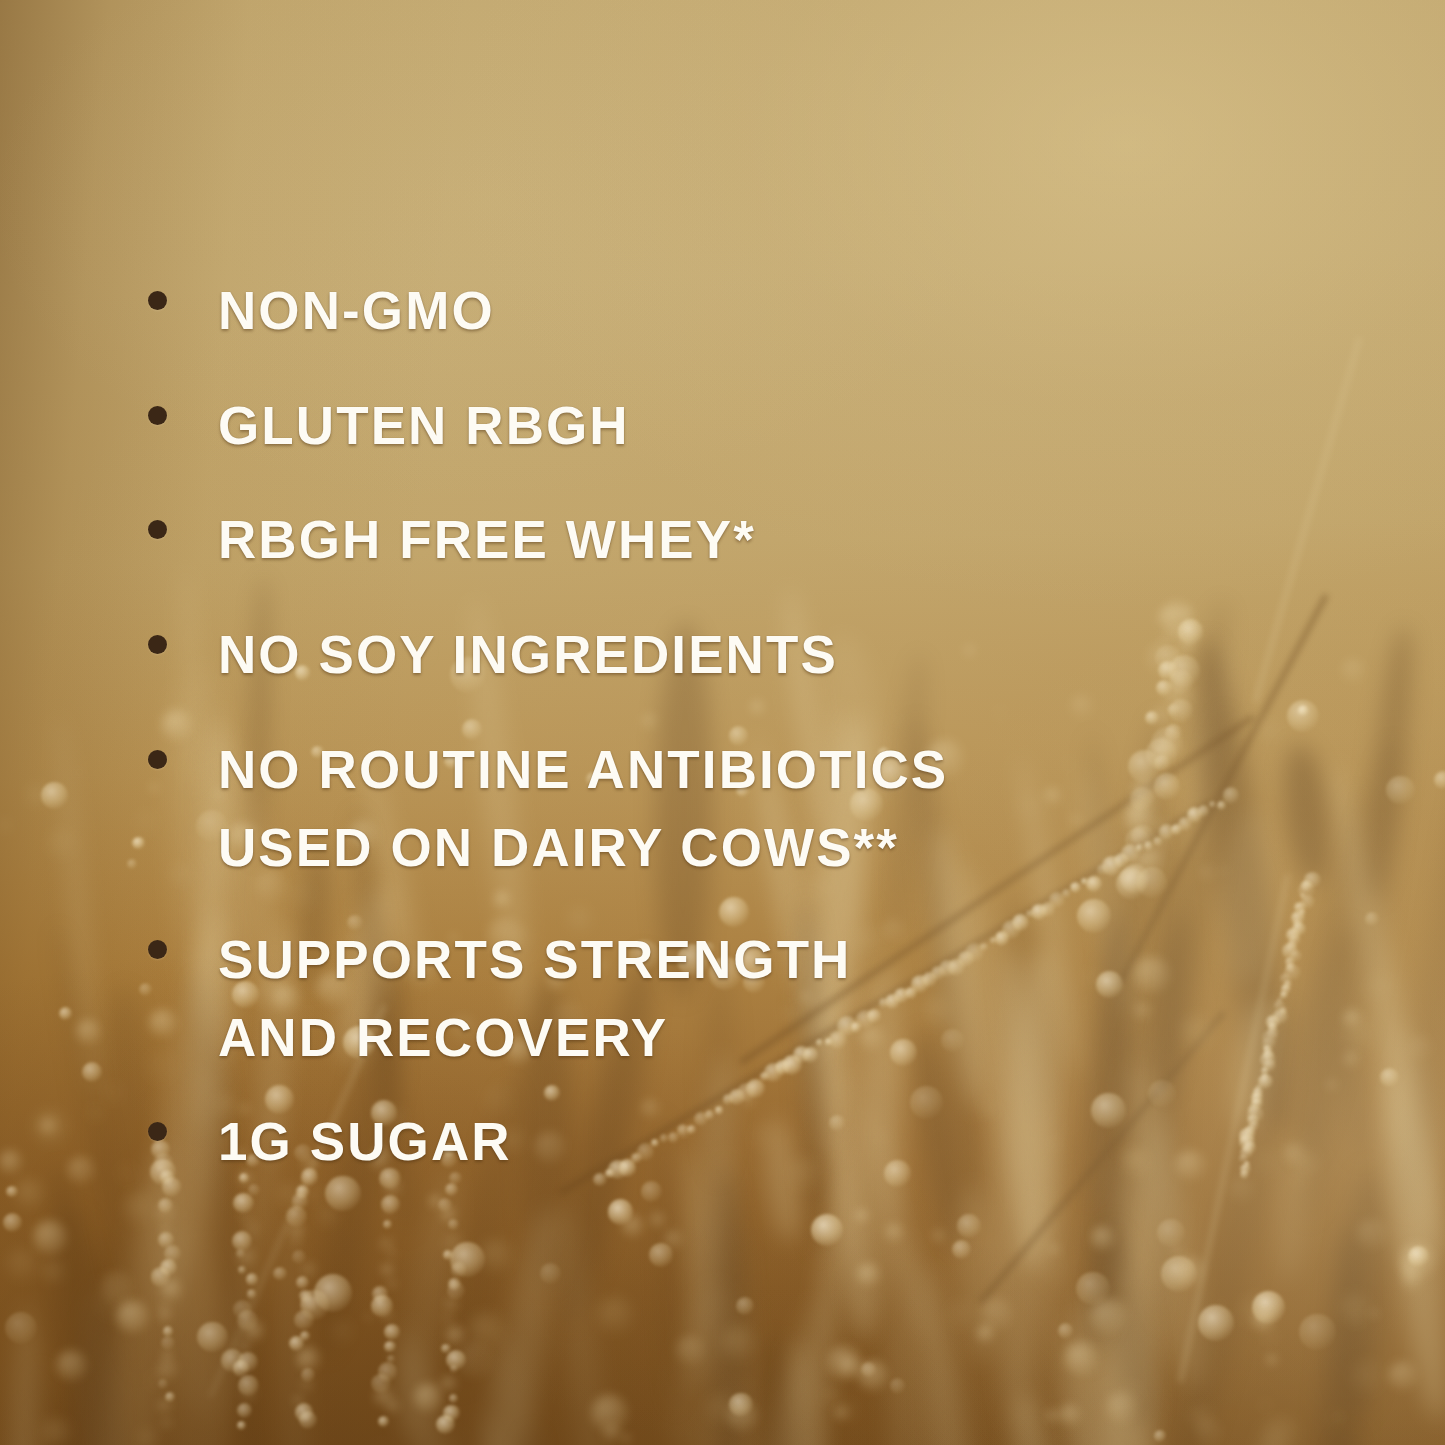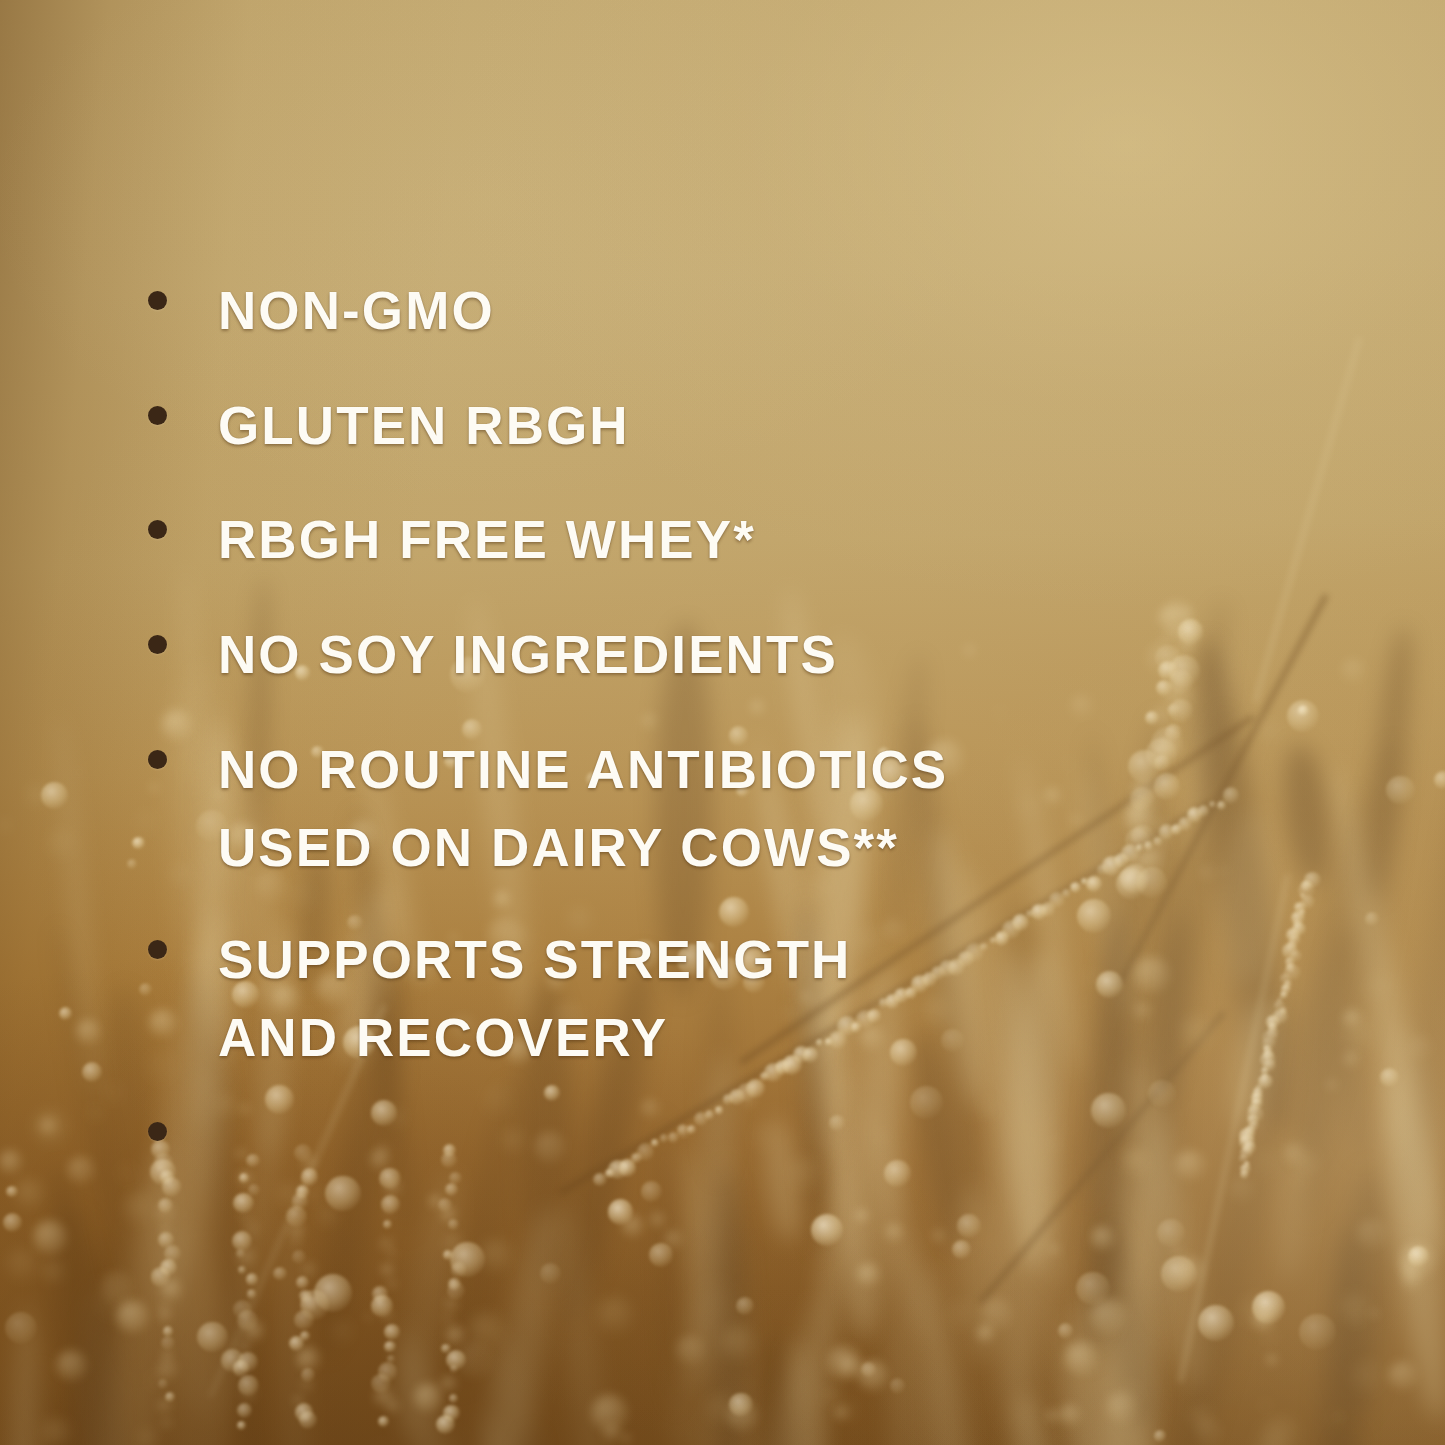--- a/index.html
+++ b/index.html
@@ -882,16 +882,17 @@
         <span class="benefit-text">SUPPORTS STRENGTH
 AND RECOVERY</span>
       </li>
       <li class="benefit-item" style="top: 731px;">
         <span class="bullet-dot"></span>
         <span class="benefit-text">NO ROUTINE ANTIBIOTICS
 USED ON DAIRY COWS**</span>
       </li>
       <li class="benefit-item" style="top: 1103px;">
         <span class="bullet-dot"></span>
+        <span class="benefit-text">1G SUGAR</span>
       </li>
     </ul>
 
 </div>
 
 </body></html>

